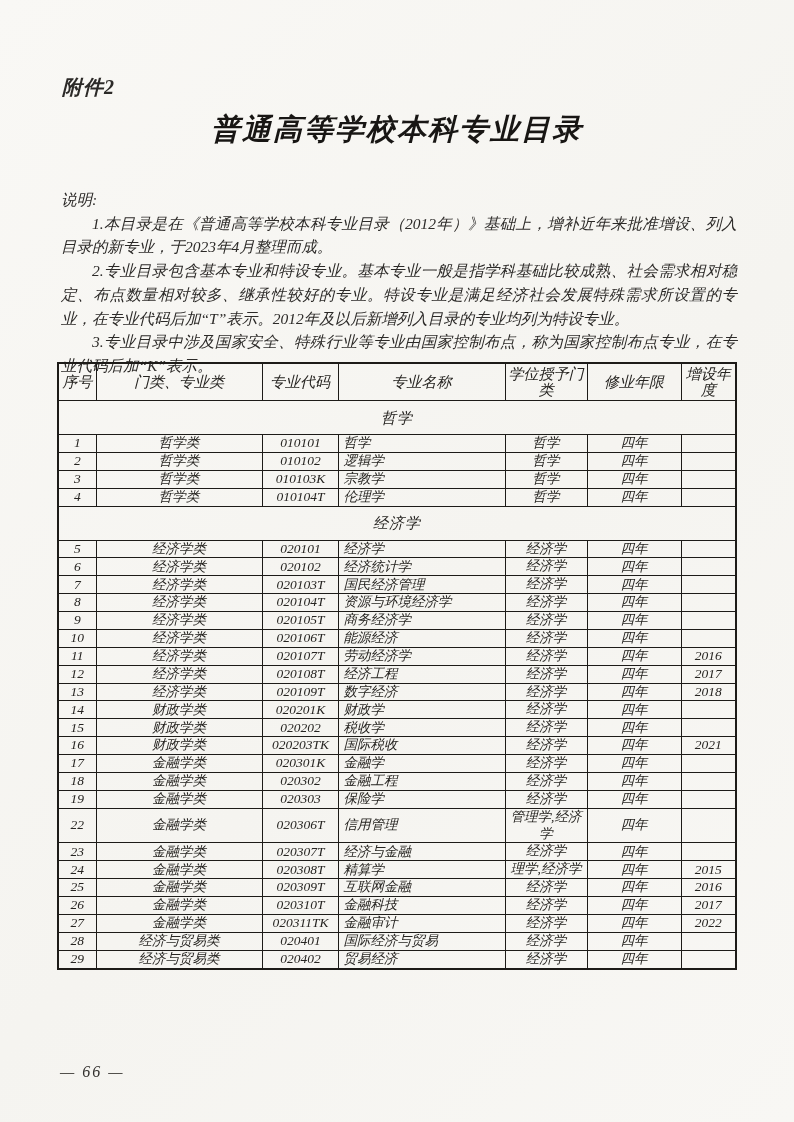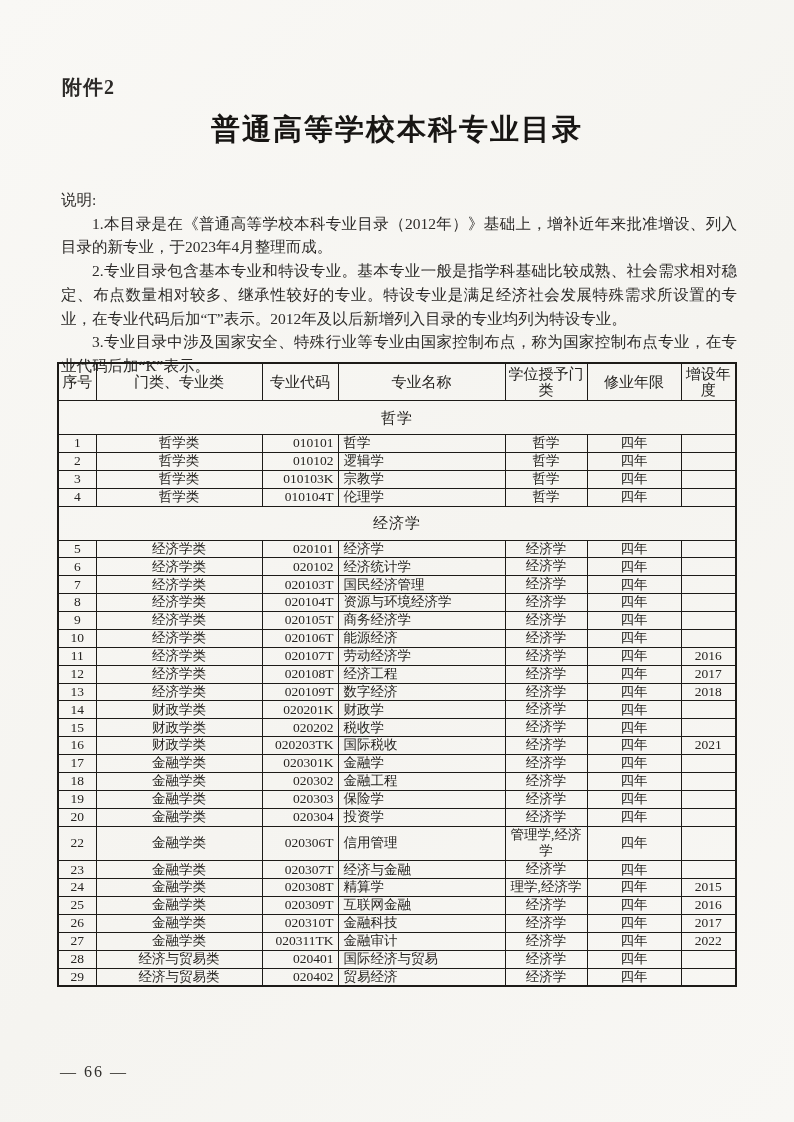--- a/index.html
+++ b/index.html
@@ -7,20 +7,21 @@
     background:#e9e8e5;
     font-family:"Liberation Serif","DejaVu Serif",serif;
   }
   .page {
     position:relative;
     width:794px; height:1122px;
     margin:0 auto;
     background:linear-gradient(135deg,#f9f8f5 0%,#f5f4f0 55%,#f8f7f4 100%);
     color:#2c2a28;
     overflow:hidden;
+    font-style:italic;
   }
   .attachment {
     position:absolute; left:62px; top:74px;
     font-size:20px; font-weight:bold; letter-spacing:1px;
   }
   .title {
     position:absolute; left:0; right:0; top:110px;
     margin:0; text-align:center;
     font-size:29px; font-weight:bold; letter-spacing:2px;
     color:#181614;
@@ -56,21 +57,21 @@
     overflow:hidden; white-space:nowrap;
   }
   td.section-cell {
     height:33px; text-align:center;
     font-size:15px; letter-spacing:1px;
     border-top-width:2px; border-bottom-width:2px;
     white-space:nowrap;
   }
   td.c0 { text-align:center; padding:0 1px; }
   td.c1 { text-align:center; }
-  td.c2 { text-align:right; padding-left:5px; }
+  td.c2 { text-align:center; padding-left:5px; }
   td.c3 { text-align:left; padding-left:5px; }
   td.c4 { text-align:center; white-space:normal; line-height:1.25; }
   td.c5 { text-align:center;margin-left:38px; }
   td.c6 { text-align:center; }
   .page-number {
     position:absolute; left:60px; top:1063px;
     font-size:16px; letter-spacing:2px; color:#33312e;
   }
 </style>
 </head>
@@ -282,29 +283,20 @@
         <tr>
           <td class="c0">19</td>
           <td class="c1">金融学类</td>
           <td class="c2">020303</td>
           <td class="c3">保险学</td>
           <td class="c4">经济学</td>
           <td class="c5">四年</td>
           <td class="c6"></td>
         </tr>
         <tr>
-          <td class="c0">20</td>
-          <td class="c1">金融学类</td>
-          <td class="c2">020304</td>
-          <td class="c3">投资学</td>
-          <td class="c4">经济学</td>
-          <td class="c5">四年</td>
-          <td class="c6"></td>
-        </tr>
-        <tr>
           <td class="c0">22</td>
           <td class="c1">金融学类</td>
           <td class="c2">020306T</td>
           <td class="c3">信用管理</td>
           <td class="c4">管理学,经济学</td>
           <td class="c5">四年</td>
           <td class="c6"></td>
         </tr>
         <tr>
           <td class="c0">23</td>

